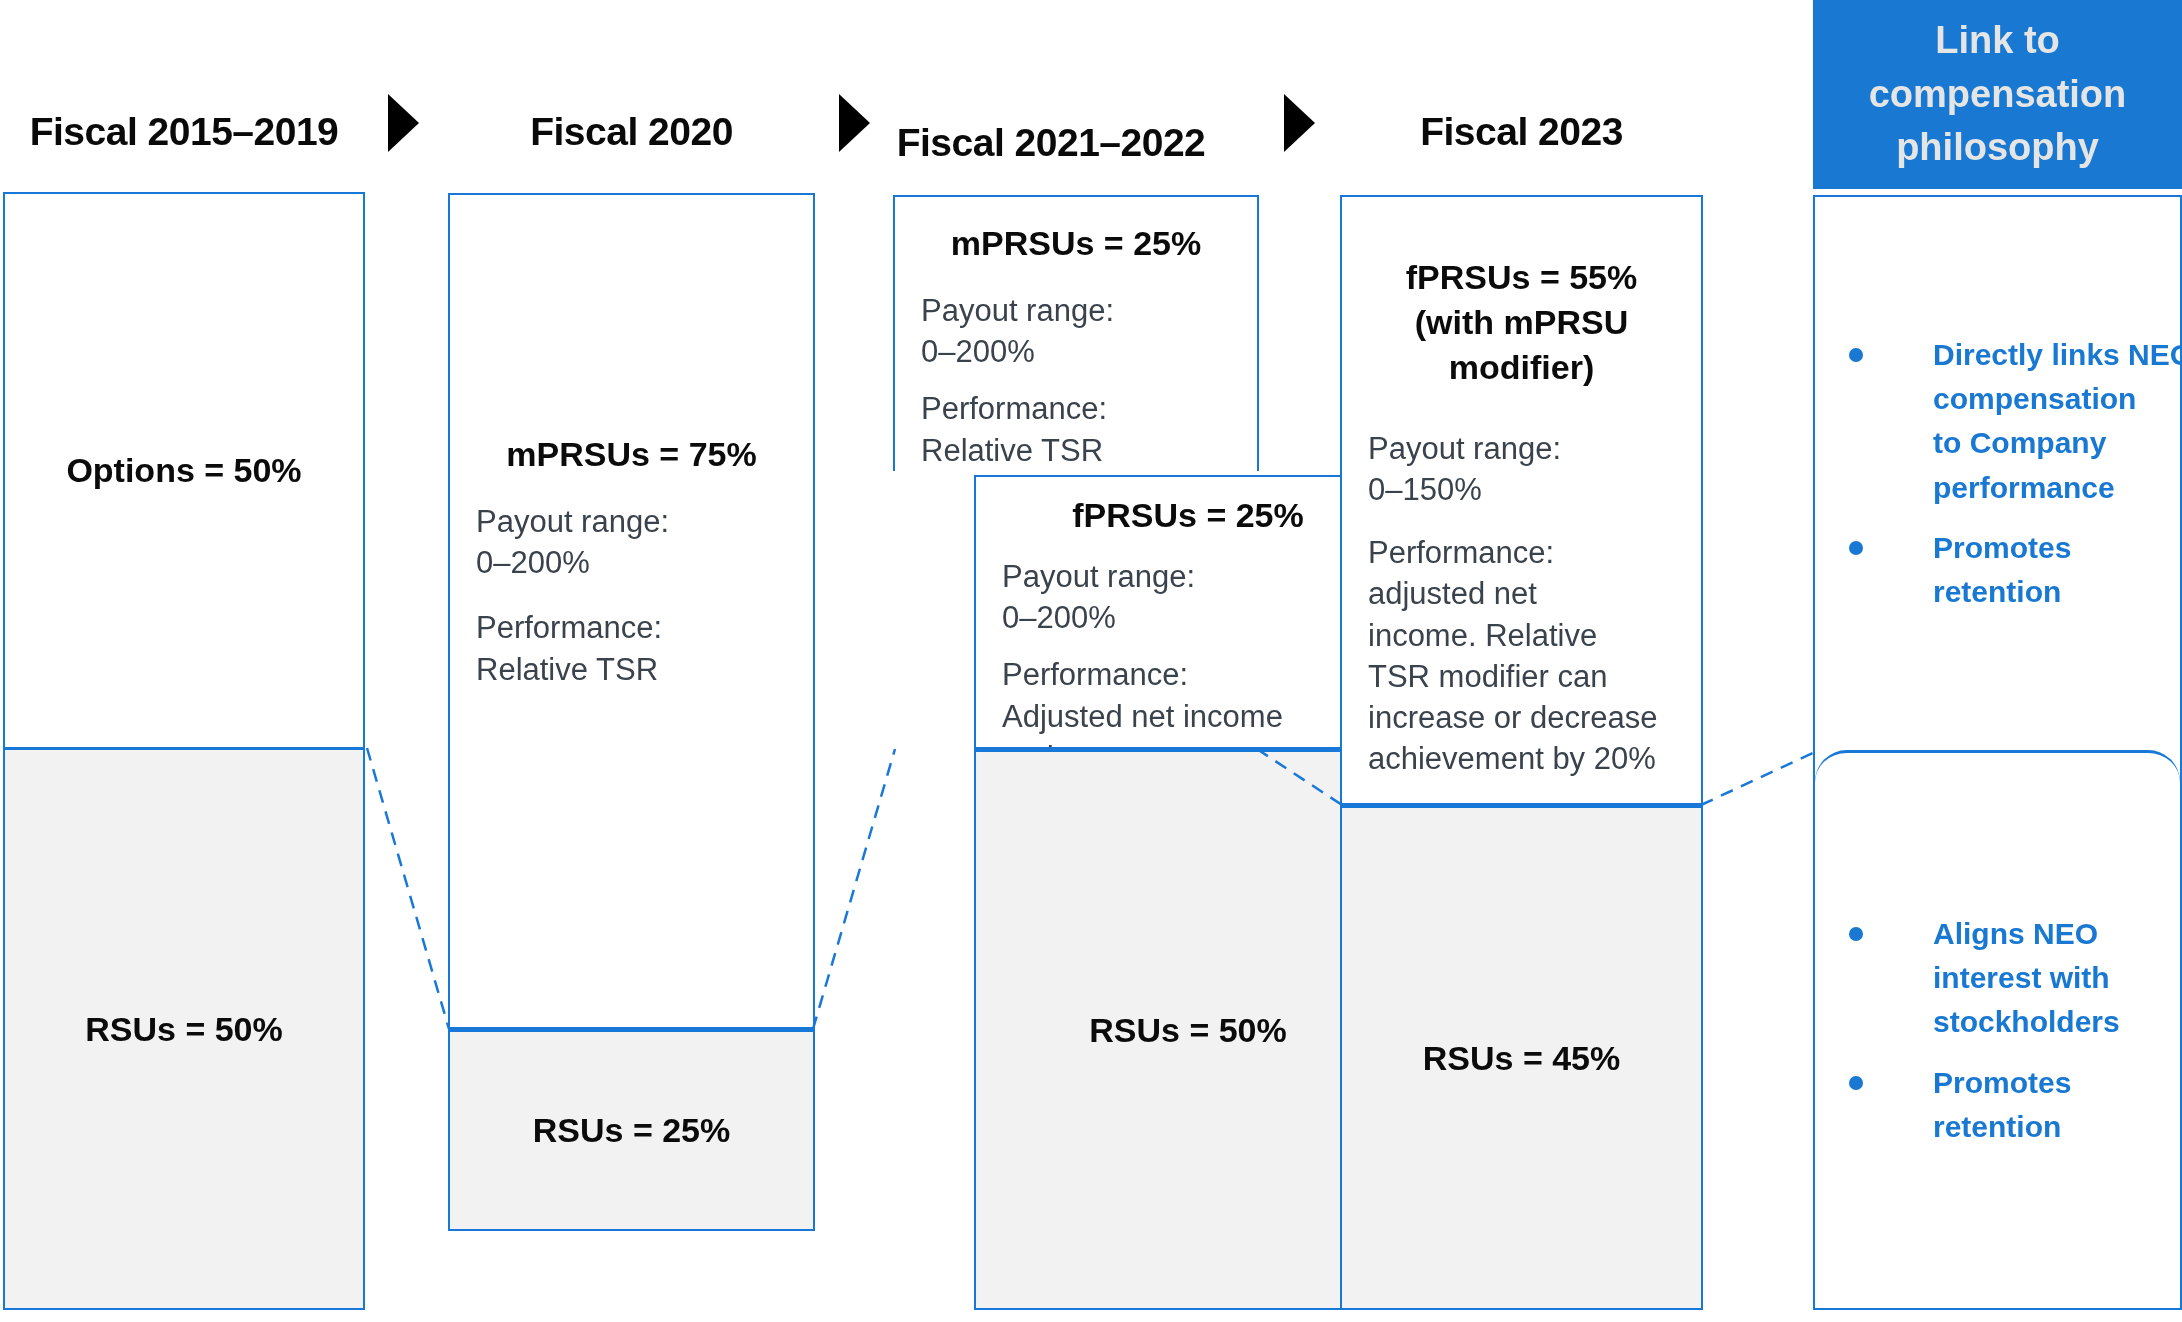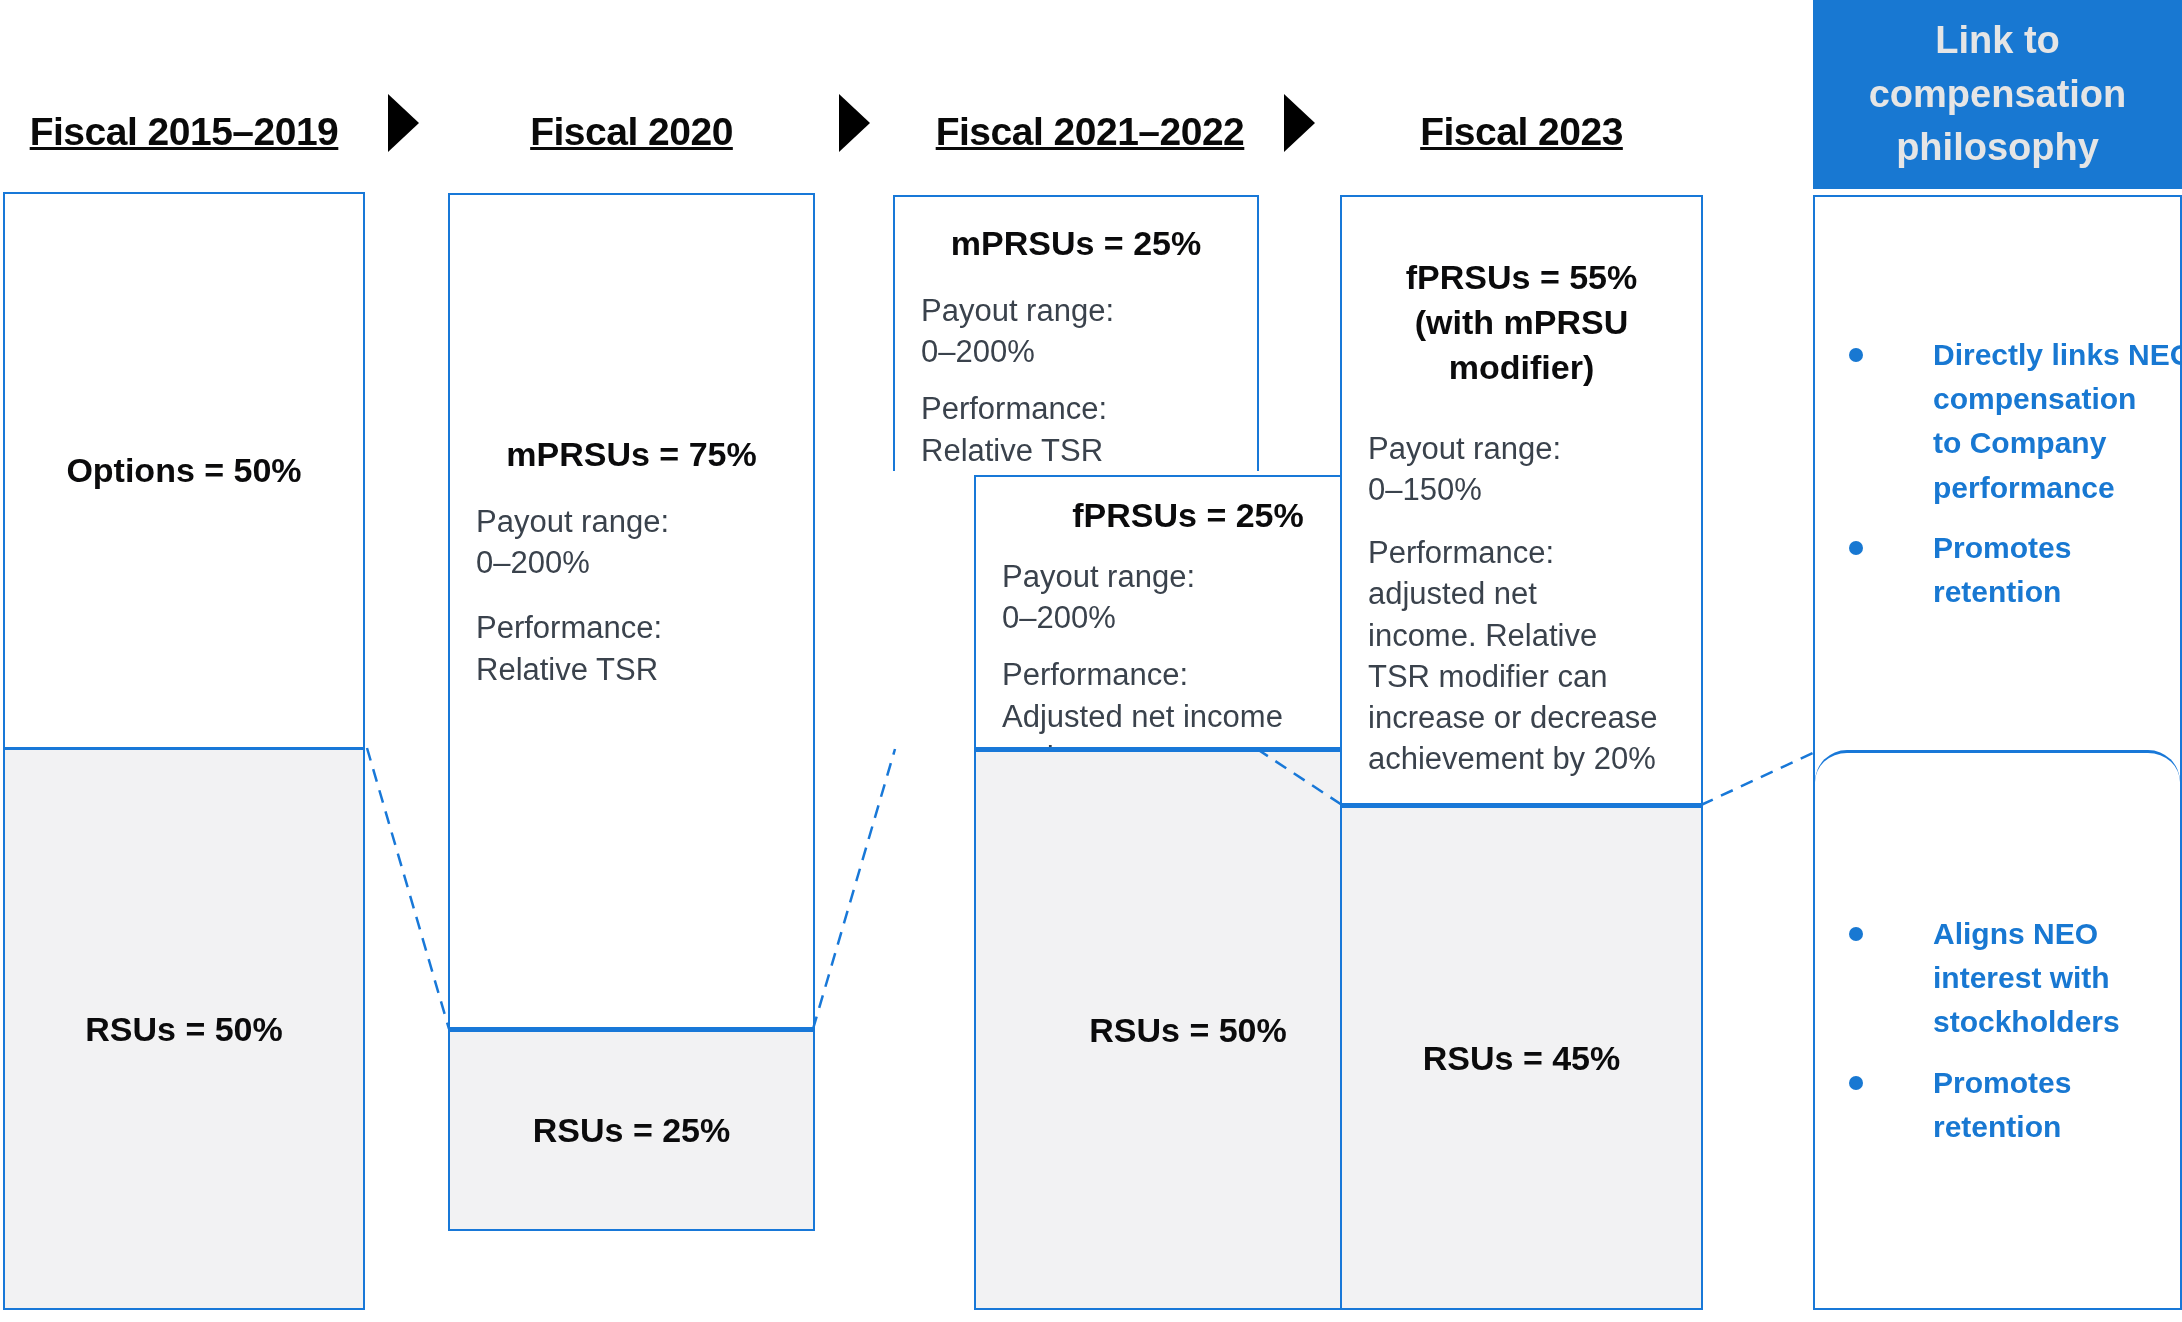--- a/index.html
+++ b/index.html
@@ -8,21 +8,20 @@
     width:2182px;height:1322px;
     background:#ffffff;
     font-family:"Liberation Sans", sans-serif;
     overflow:hidden;
   }
   .col-header{
     position:absolute;top:106px;height:52px;
     display:flex;align-items:center;justify-content:center;
     font-size:39px;font-weight:700;color:#0a0a0a;letter-spacing:-0.5px;
     white-space:pre;
-    text-decoration:underline;
   }
   .arrow{
     position:absolute;top:94px;width:0;height:0;
     border-left:31px solid #000000;
     border-top:29px solid transparent;
     border-bottom:29px solid transparent;
   }
   .stackbox{
     position:absolute;
     border:2px solid #1878d8;
@@ -92,21 +91,21 @@
   }
   .connectors{position:absolute;left:0;top:0;pointer-events:none;}
 </style>
 </head>
 <body>
 
 <div class="canvas">
 
   <div class="col-header" style="left:3px;width:362px;">Fiscal 2015–2019</div>
   <div class="col-header" style="left:448px;width:367px;">Fiscal 2020</div>
-  <div class="col-header" style="left:907px;width:366px;">Fiscal 2021–2022</div>
+  <div class="col-header" style="left:868px;width:366px;margin-top:11px;">Fiscal 2021–2022</div>
   <div class="col-header" style="left:1340px;width:363px;">Fiscal 2023</div>
 
   <div class="arrow" style="left:388px;"></div>
   <div class="arrow" style="left:839px;"></div>
   <div class="arrow" style="left:1284px;"></div>
 
   <div class="stackbox" style="left:3px;top:192px;width:362px;height:1118px;">
     <div class="sec-white" style="height:553px;">
       <div class="box-title">Options = 50%</div>
     </div>

